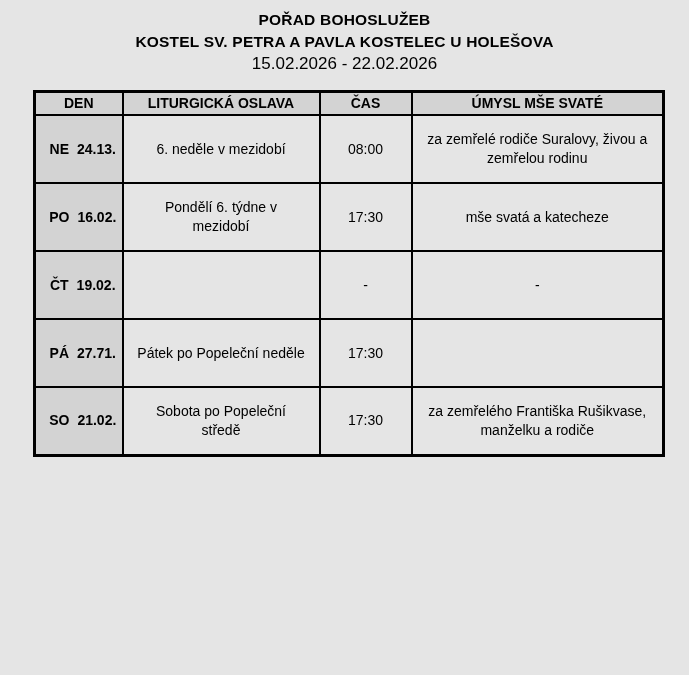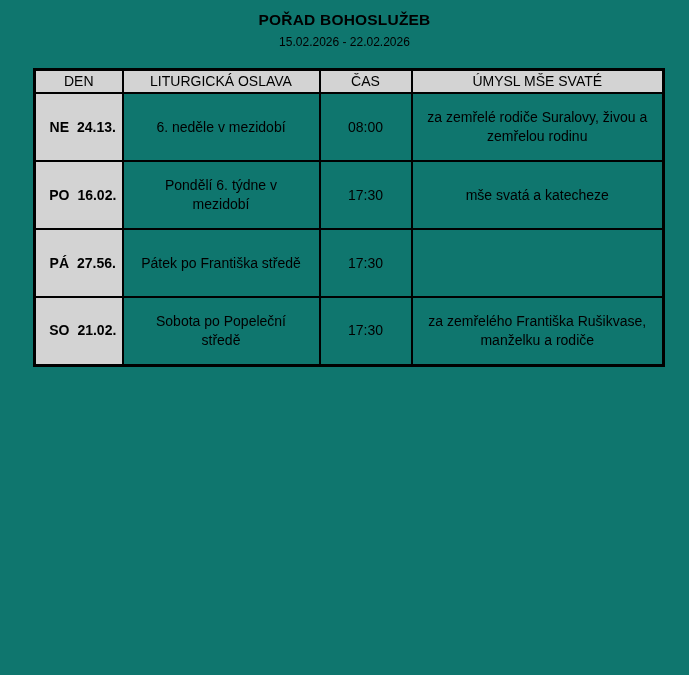--- a/index.html
+++ b/index.html
@@ -4,39 +4,39 @@
 <style>
   html, body {
     margin: 0;
     padding: 0;
     background: #ffffff;
   }
   .page {
     position: relative;
     width: 689px;
     height: 675px;
-    background: #0f766e;
+    background: #e5e5e5;
     font-family: "Liberation Sans", sans-serif;
     color: #000000;
     overflow: hidden;
   }
   .title-block {
     padding-top: 9px;
     text-align: center;
   }
   .title-block h1,
   .title-block h2 {
     margin: 0;
     font-size: 15.5px;
     font-weight: bold;
     line-height: 22px;
     letter-spacing: 0.2px;
   }
   .date-range {
-    font-size: 12px;
+    font-size: 17px;
     font-weight: normal;
     line-height: 22px;
   }
   table.schedule {
     border-collapse: collapse;
     table-layout: fixed;
     width: 629px;
     margin: 15px 0 0 33px;
     border: 3px solid var(--border-color, #000);
   }
@@ -47,21 +47,21 @@
     font-size: 14px;
     padding: 2px 3px;
     overflow: hidden;
     white-space: pre-line;
     line-height: 1.38;
   }
   thead tr { height: 22px; }
   tbody tr { height: 68px; }
   th {
     background: var(--header-bg, #d3d3d3);
-    font-weight: normal;
+    font-weight: bold;
     font-size: 14px;
     white-space: nowrap;
     padding: 1px 2px;
   }
   td.day-cell {
     background: var(--day-bg, #d3d3d3);
     font-weight: bold;
     white-space: nowrap;
   }
   td.day-cell .day-abbrev { margin-right: 8px; padding-left: 8px; }
@@ -70,20 +70,21 @@
   col.c-time { width: 92px; }
   col.c-int  { width: 252px; }
 </style>
 </head>
 <body>
 
 <div class="page">
 
   <header class="title-block">
     <h1>POŘAD BOHOSLUŽEB</h1>
+    <h2>KOSTEL SV. PETRA A PAVLA KOSTELEC U HOLEŠOVA</h2>
     <div class="date-range">15.02.2026 - 22.02.2026</div>
   </header>
 
   <table class="schedule">
     <colgroup>
       <col class="c-day">
       <col class="c-cel">
       <col class="c-time">
       <col class="c-int">
     </colgroup>
@@ -111,26 +112,34 @@
       <span class="day-abbrev">PO</span><span class="day-date">16.02.</span>
     </td>
     <td class="celebration-cell">Pondělí 6. týdne v
 mezidobí</td>
     <td class="time-cell">17:30</td>
     <td class="intention-cell">mše svatá a katecheze</td>
   </tr>
 
 
 
+  <tr>
+    <td class="day-cell">
+      <span class="day-abbrev">ČT</span><span class="day-date">19.02.</span>
+    </td>
+    <td class="celebration-cell"></td>
+    <td class="time-cell">-</td>
+    <td class="intention-cell">-</td>
+  </tr>
 
   <tr>
     <td class="day-cell">
-      <span class="day-abbrev">PÁ</span><span class="day-date">27.56.</span>
+      <span class="day-abbrev">PÁ</span><span class="day-date">27.71.</span>
     </td>
-    <td class="celebration-cell">Pátek po Františka středě</td>
+    <td class="celebration-cell">Pátek po Popeleční neděle</td>
     <td class="time-cell">17:30</td>
     <td class="intention-cell"></td>
   </tr>
 
   <tr>
     <td class="day-cell">
       <span class="day-abbrev">SO</span><span class="day-date">21.02.</span>
     </td>
     <td class="celebration-cell">Sobota po Popeleční
 středě</td>

